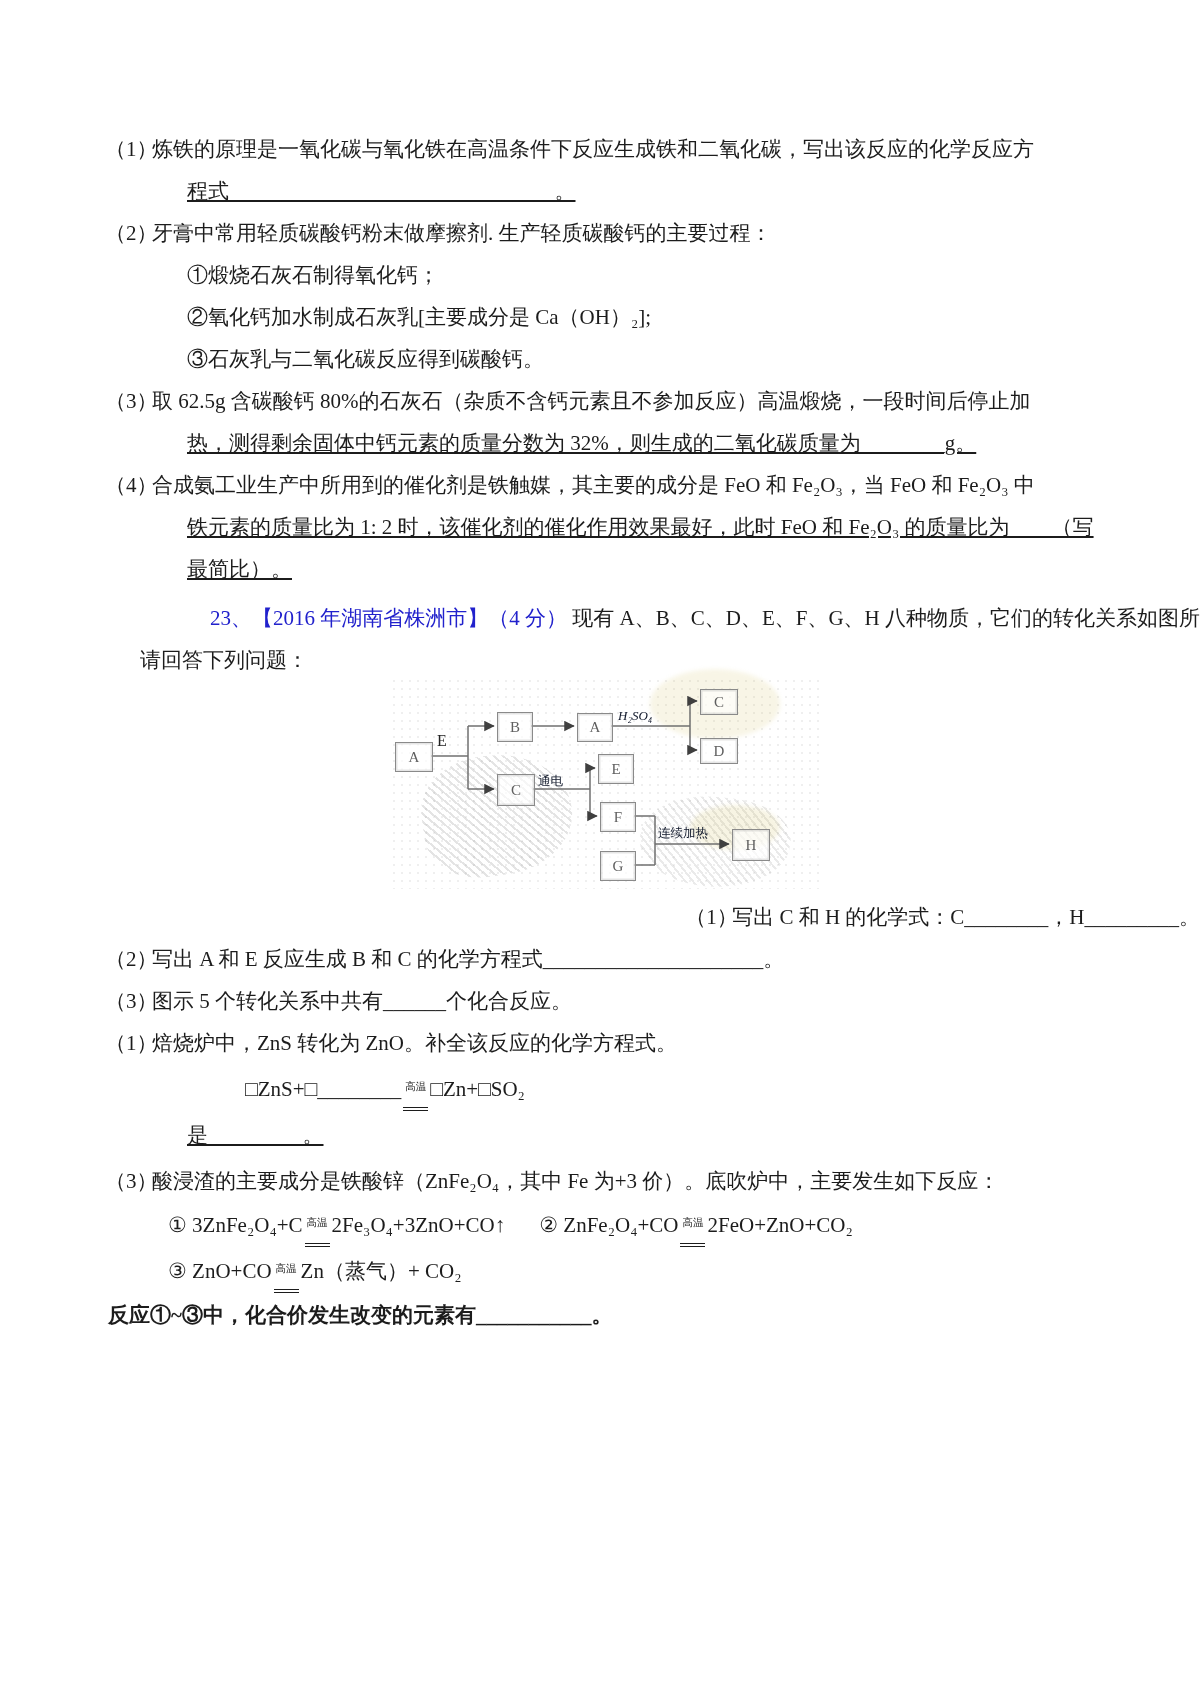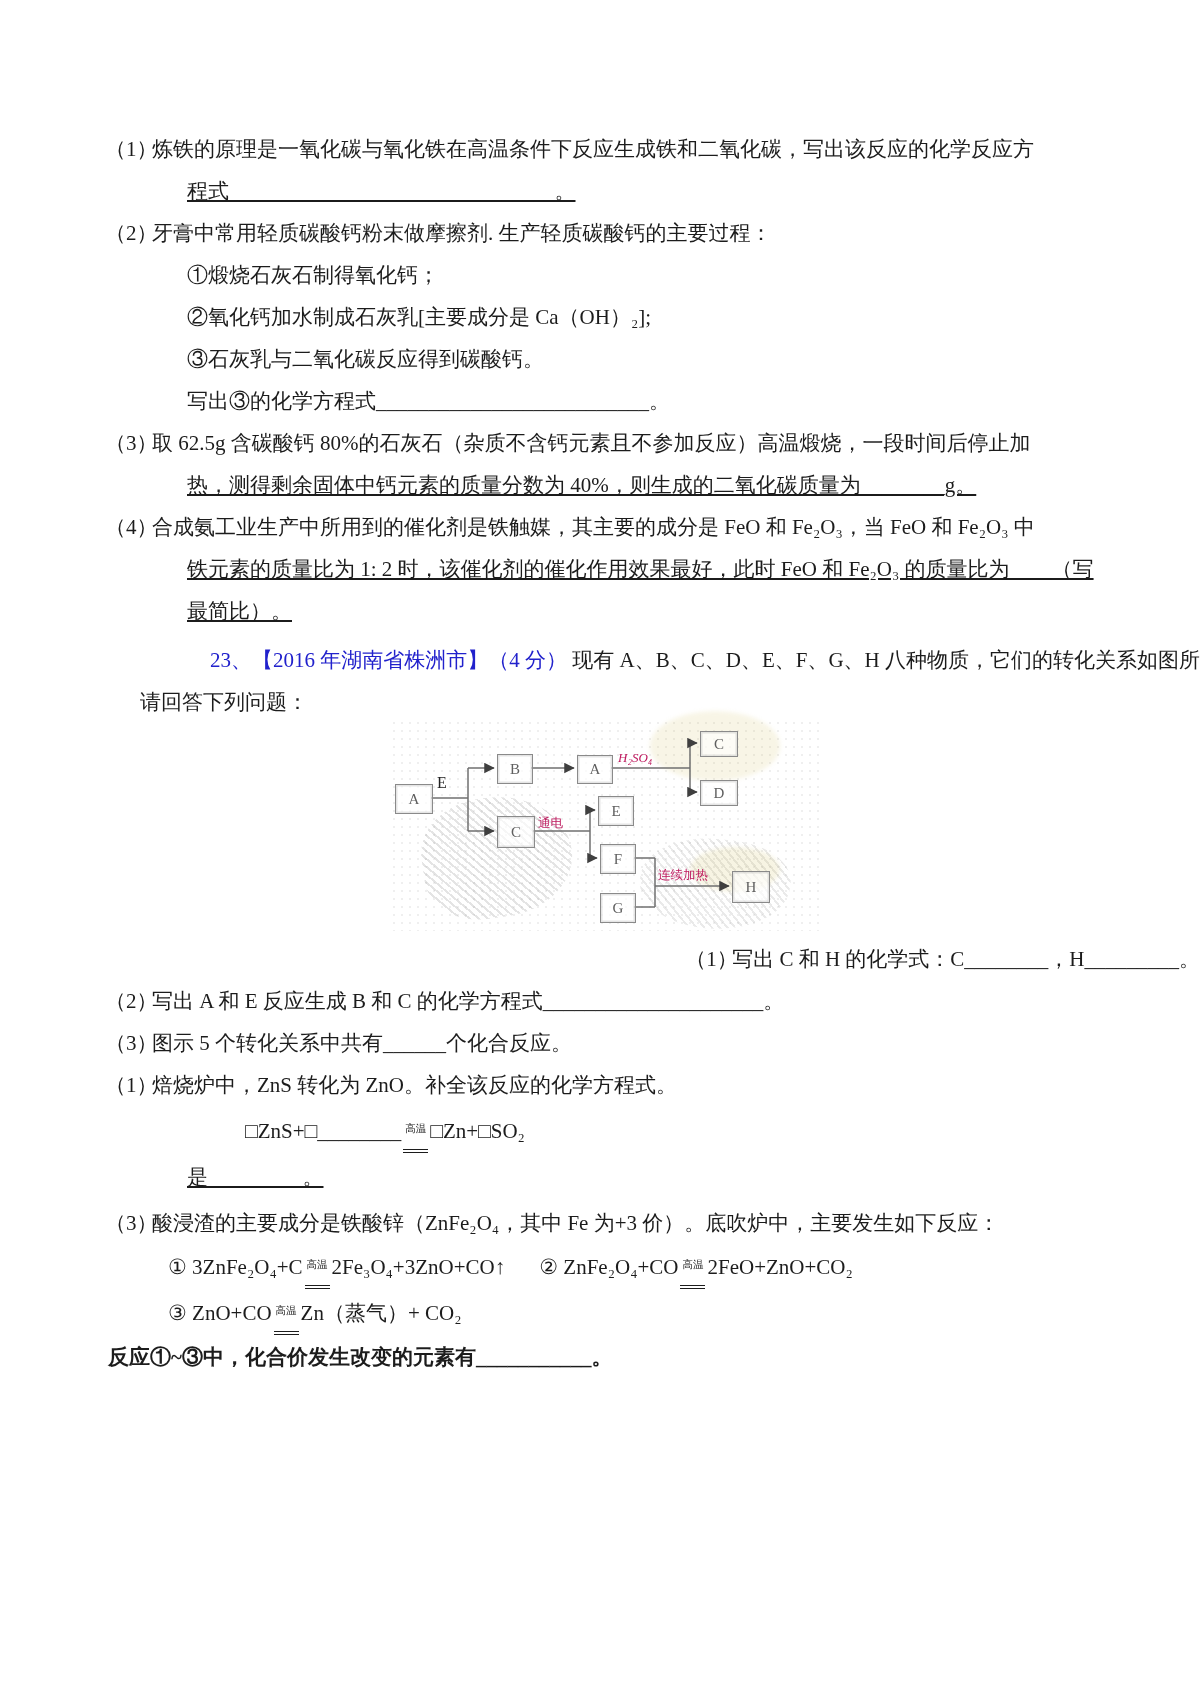--- a/index.html
+++ b/index.html
@@ -83,21 +83,21 @@
     position:absolute;
     border:1.5px solid #8a8a8a;
     box-shadow:inset 0 0 0 1.5px rgba(150,150,150,.25);
     background:rgba(255,255,255,.65);
     display:flex;align-items:center;justify-content:center;
     font-size:15px;color:#5f5f5f;
     font-family:"Liberation Serif","DejaVu Serif",serif;
   }
   .dlabel{
     position:absolute;
-    font-size:12.5px;color:#be185d;
+    font-size:12.5px;color:#0f172a;
     line-height:12px;
     white-space:nowrap;
   }
   .dlabel.big{font-size:16px;color:#222;}
   .dlabel.ital{font-style:italic;font-size:13px;}
 </style>
 </head>
 <body>
 
 <div class="page">
@@ -115,29 +115,26 @@
     </div>
     <div class="ln subline">
       <span>①煅烧石灰石制得氧化钙；</span>
     </div>
     <div class="ln subline">
       <span>②氧化钙加水制成石灰乳[主要成分是 Ca（OH）₂];</span>
     </div>
     <div class="ln subline">
       <span>③石灰乳与二氧化碳反应得到碳酸钙。</span>
     </div>
-    <div class="ln subline">
-      <span>写出③的化学方程式__________________________。</span>
-    </div>
 
     <div class="ln part">
       <span class="lbl">（3）</span><span>取 62.5g 含碳酸钙 80%的石灰石（杂质不含钙元素且不参加反应）高温煅烧，一段时间后停止加</span>
     </div>
     <div class="ln cont">
-      <span>热，测得剩余固体中钙元素的质量分数为 40%，则生成的二氧化碳质量为________g。</span>
+      <span>热，测得剩余固体中钙元素的质量分数为 32%，则生成的二氧化碳质量为________g。</span>
     </div>
 
     <div class="ln part">
       <span class="lbl">（4）</span><span>合成氨工业生产中所用到的催化剂是铁触媒，其主要的成分是 FeO 和 Fe₂O₃，当 FeO 和 Fe₂O₃ 中</span>
     </div>
     <div class="ln cont">
       <span>铁元素的质量比为 1: 2 时，该催化剂的催化作用效果最好，此时 FeO 和 Fe₂O₃ 的质量比为____（写</span>
     </div>
     <div class="ln cont">
       <span>最简比）。</span>

